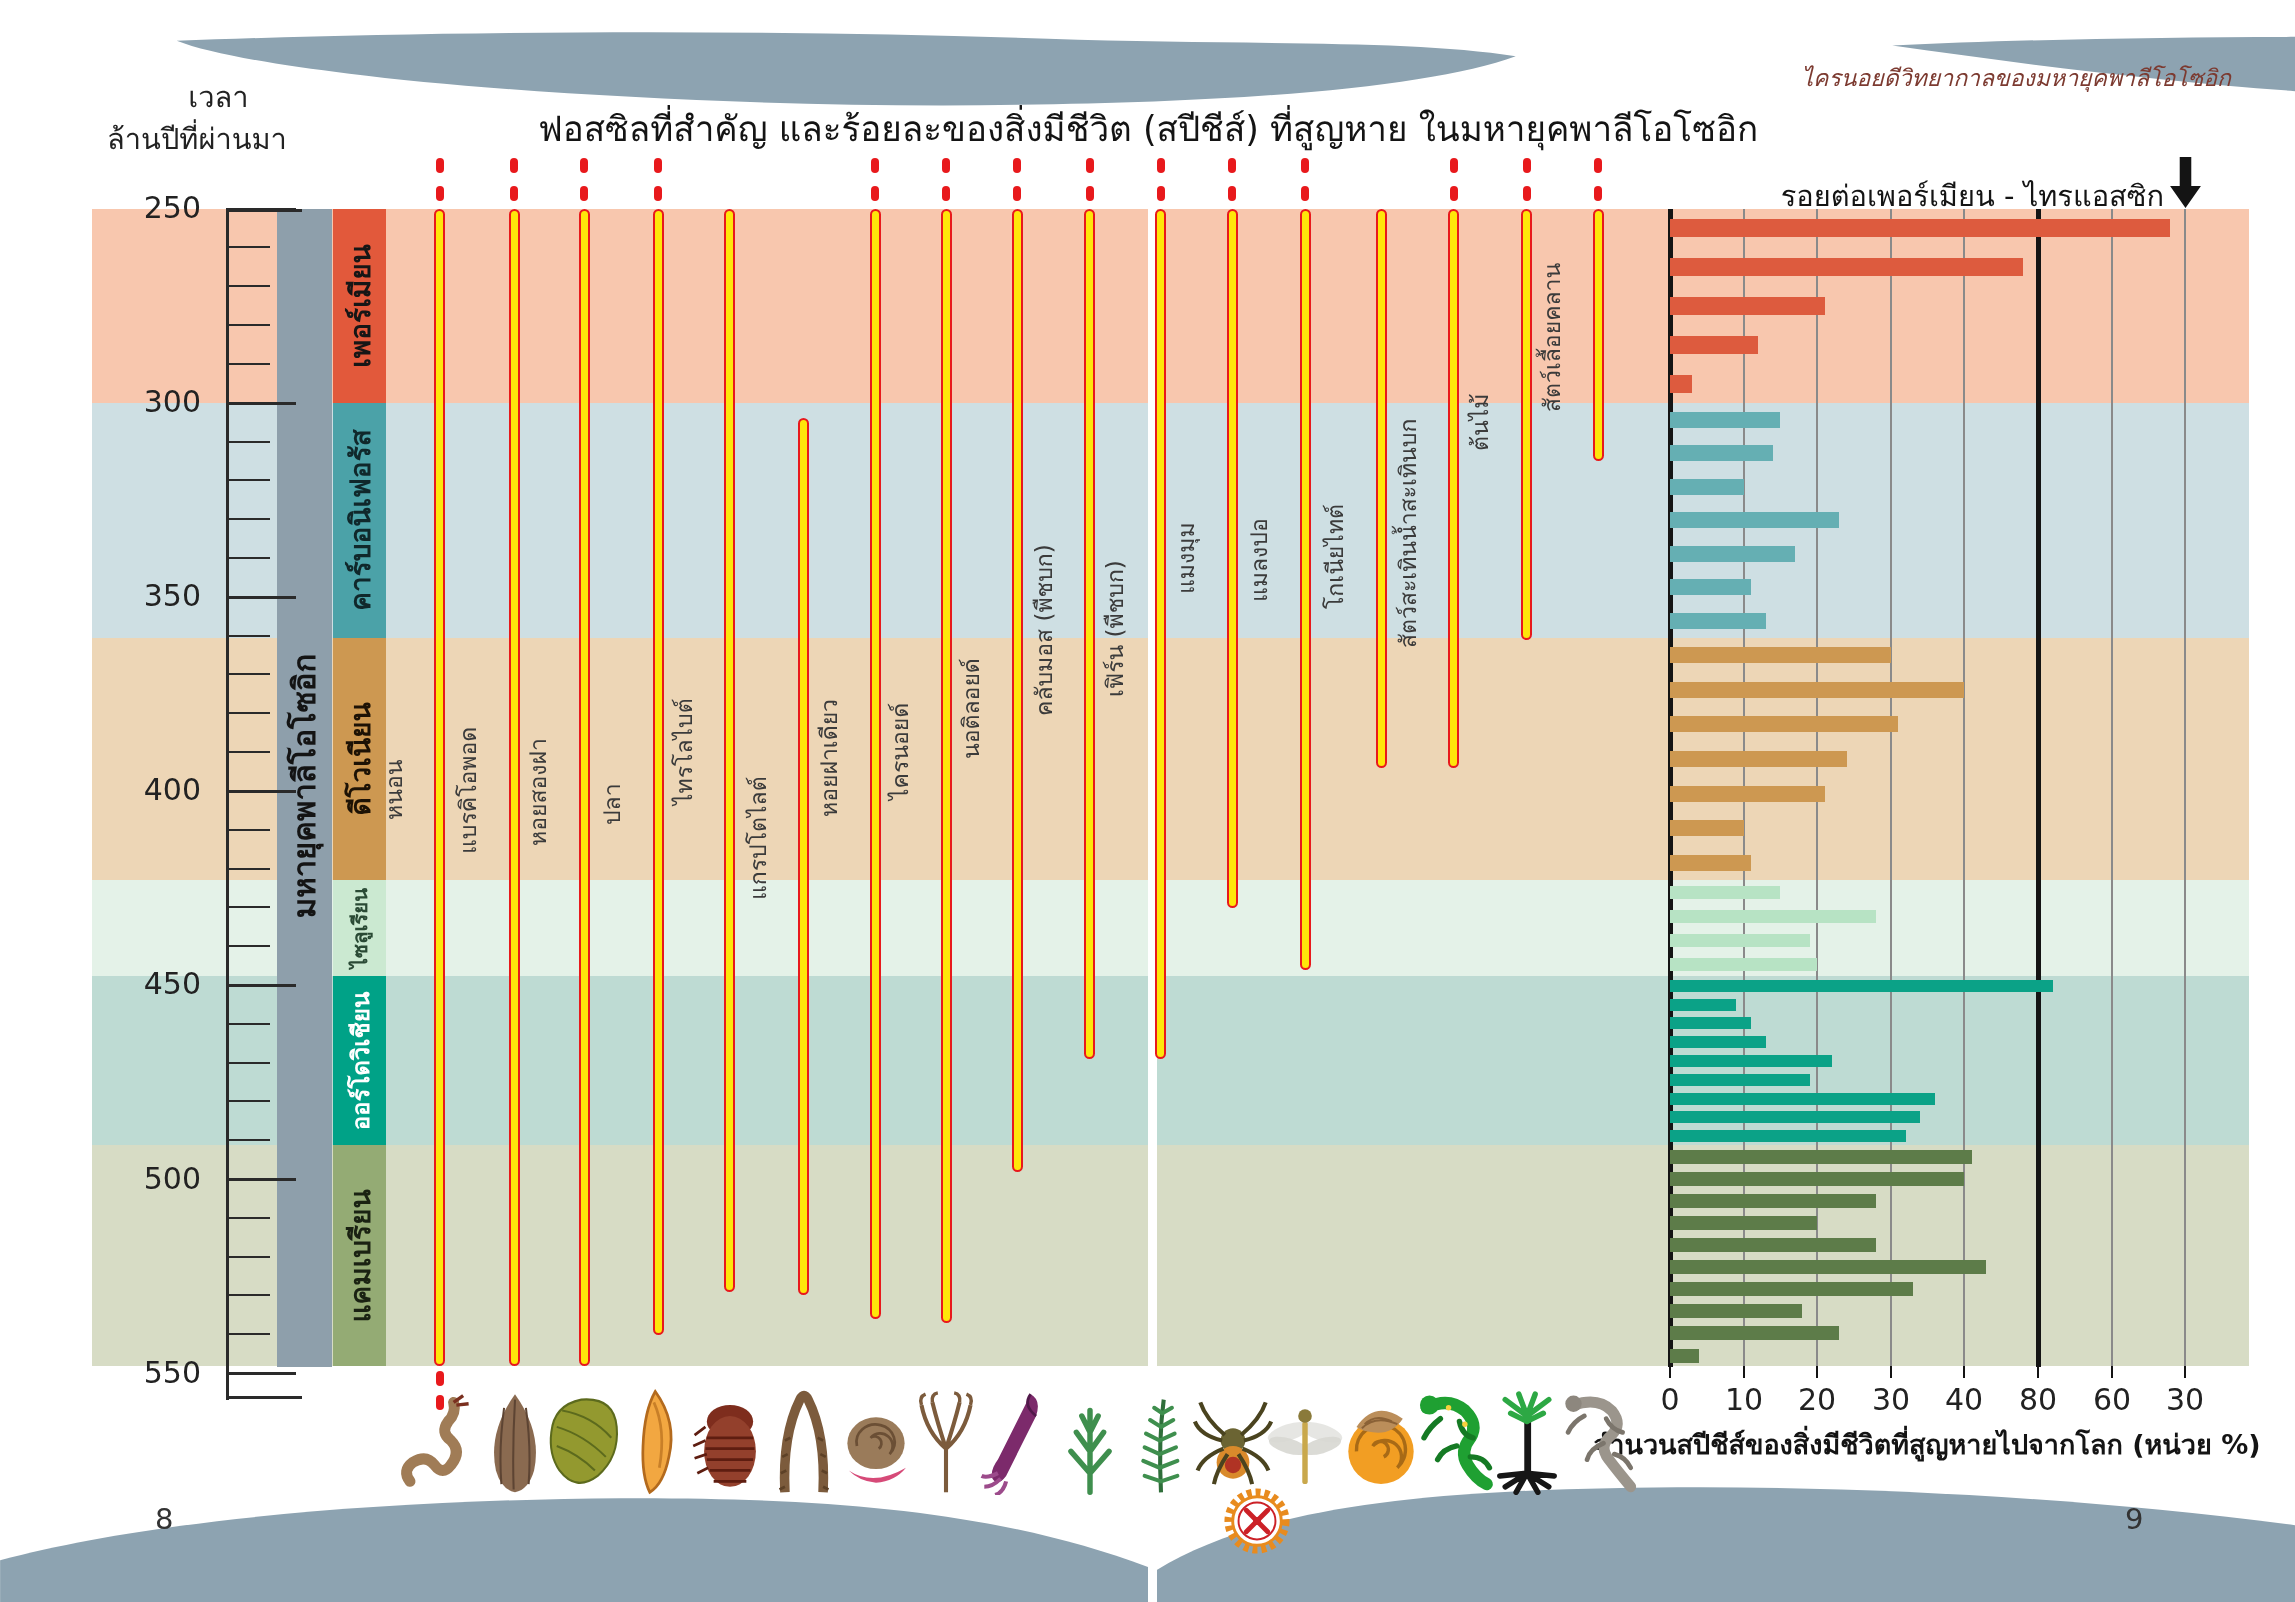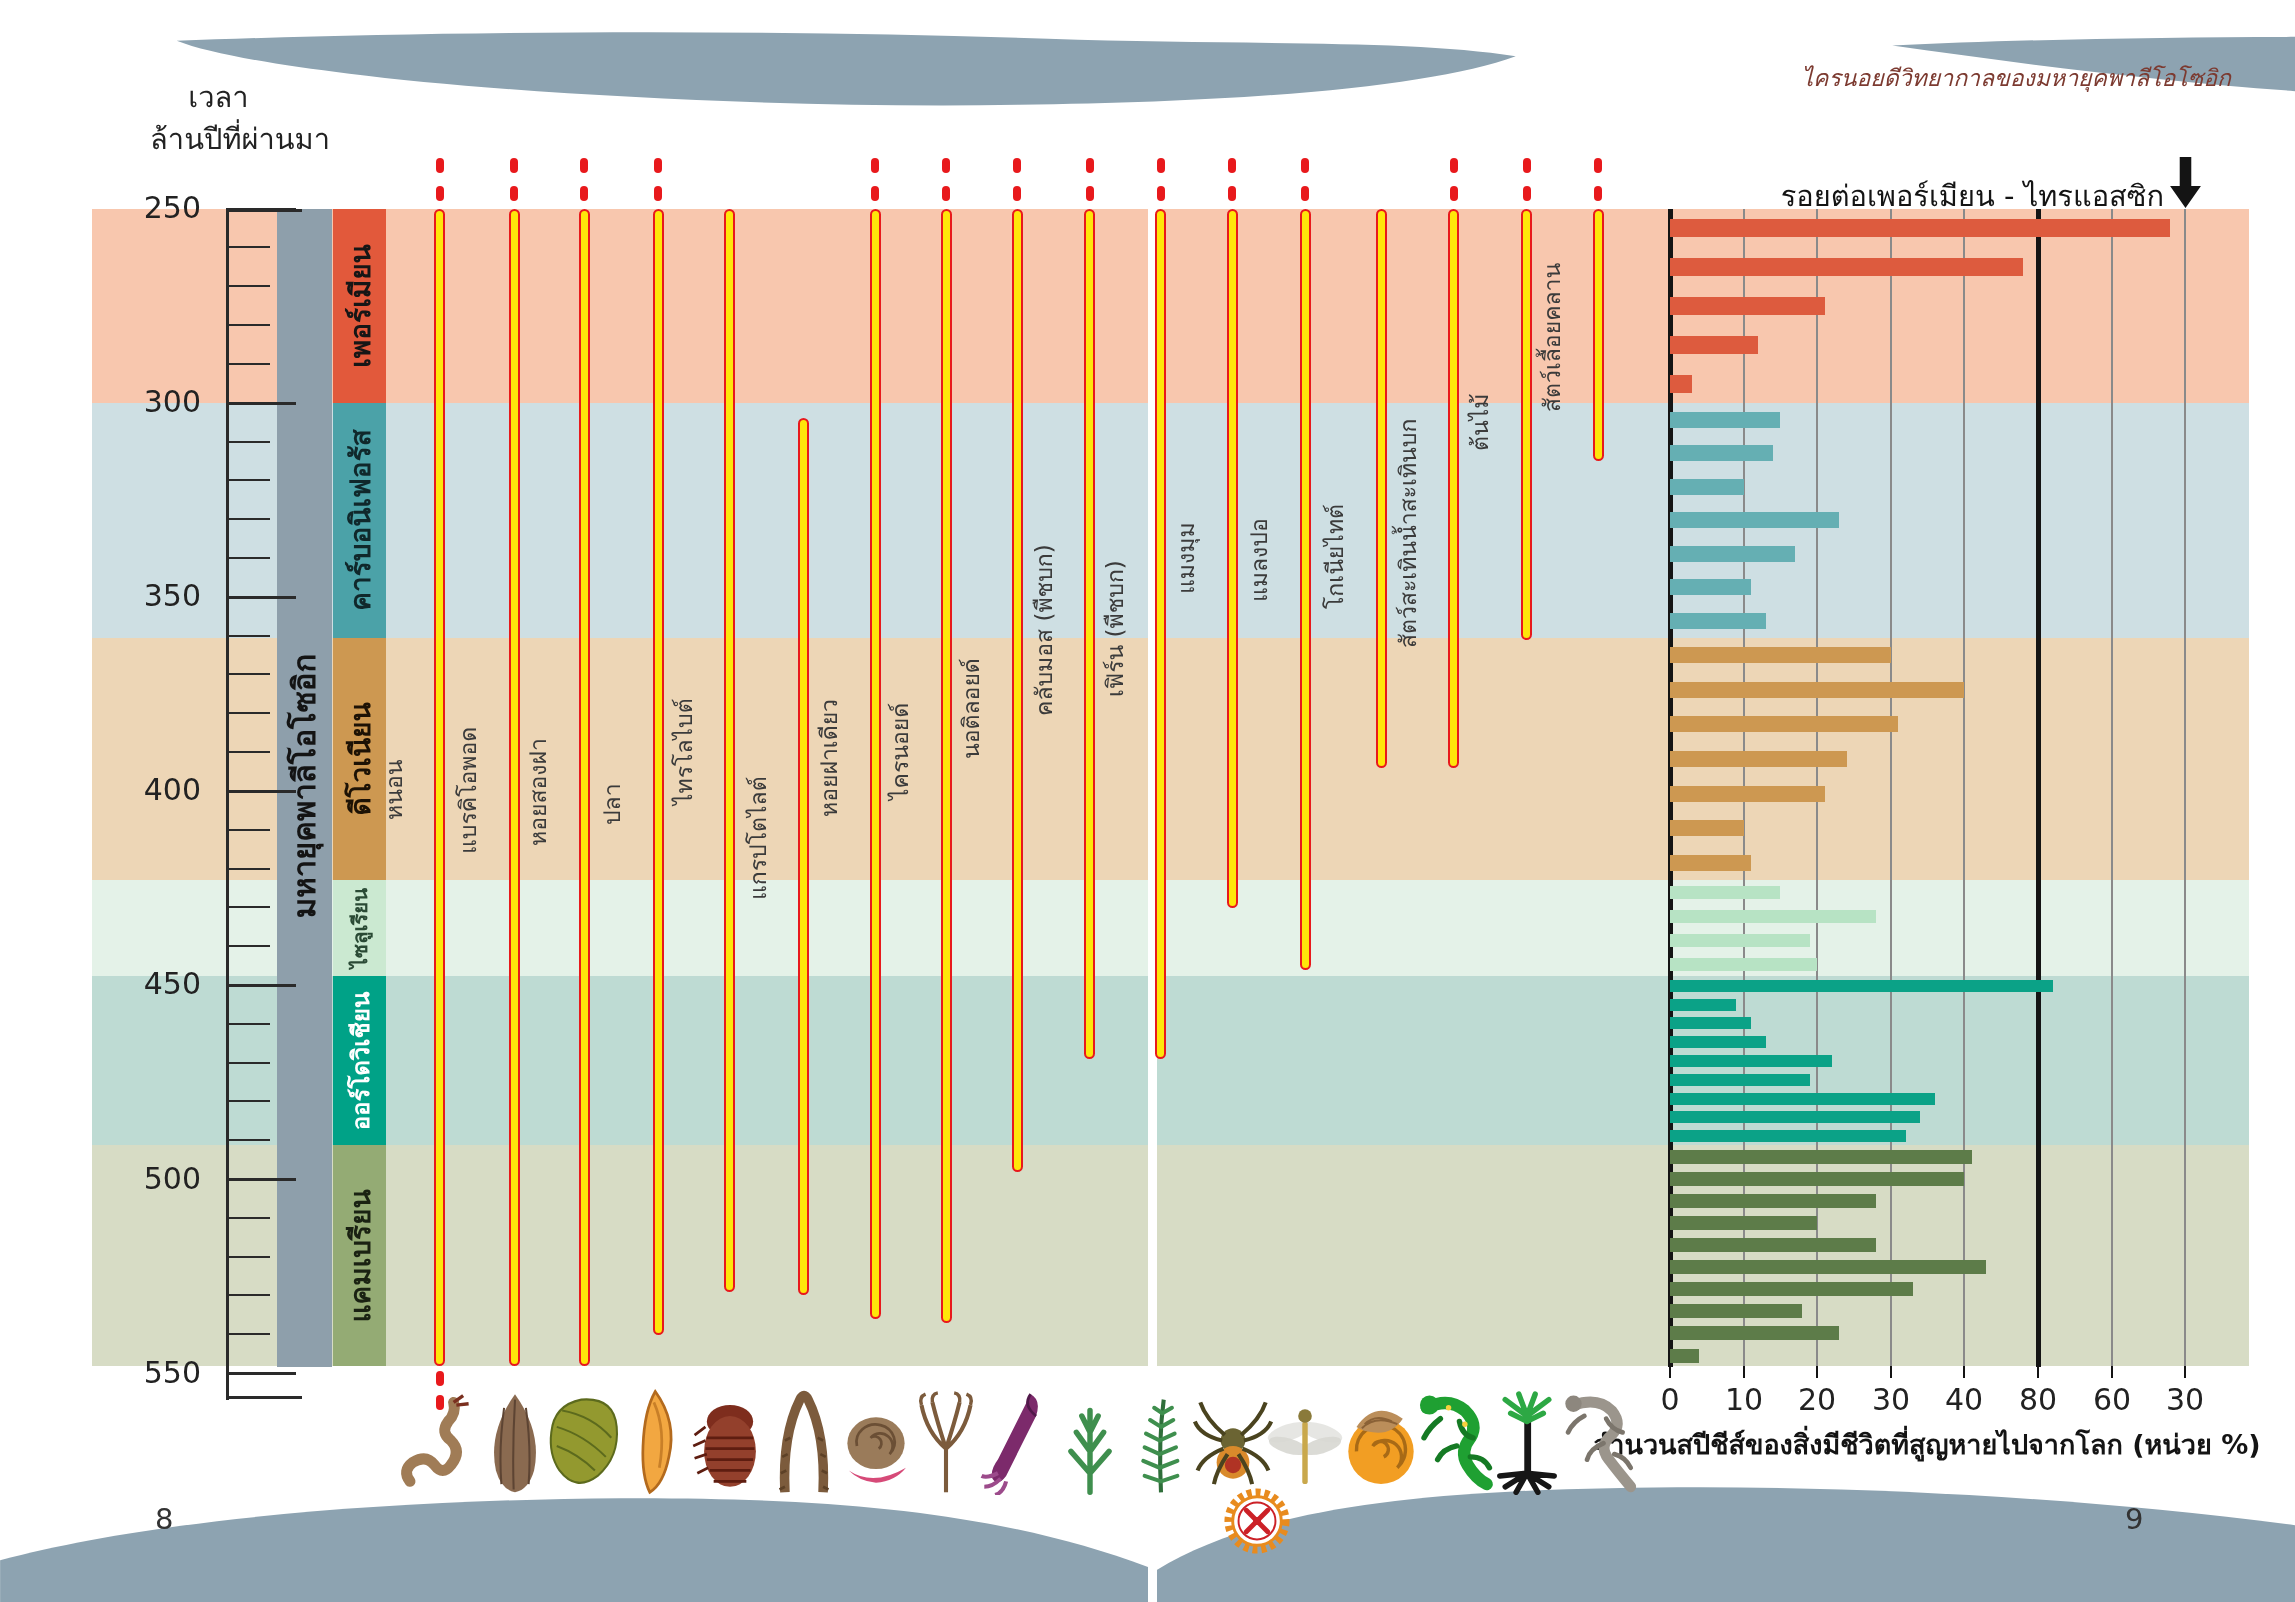--- a/index.html
+++ b/index.html
@@ -15,23 +15,24 @@
 <div id="canvas">
 
   <svg class="abs" width="2296" height="1602" style="left:0;top:0;" viewBox="0 0 2366 1651">
     <path d="M182,42 C420,33 760,29 1080,40 C1280,47 1450,40 1562,58 C1480,88 1300,105 1050,108 C800,112 520,96 360,76 C280,66 215,55 182,42 Z" fill="#8da3b1"></path>
     <path d="M1950,47 C2090,67 2230,84 2366,94 L2366,38 C2230,38 2070,41 1950,47 Z" fill="#8da3b1"></path>
     <path d="M0,1608 C150,1568 380,1546 640,1544 C880,1543 1040,1562 1183,1615 L1183,1651 L0,1651 Z" fill="#8da3b1"></path>
     <path d="M1192,1651 L1192,1618 C1270,1570 1390,1545 1560,1537 C1800,1526 2090,1536 2366,1572 L2366,1651 Z" fill="#8da3b1"></path>
   </svg>
 
   <div class="abs credit" style="left:1688px;top:60px;width:543px;text-align:right;color:#7c3a30;">ไครนอยดีวิทยากาลของมหายุคพาลีโอโซอิก</div>
+  <div class="abs" style="left:0;top:101px;width:2296px;text-align:center;font-size:35px;color:#141414;">ฟอสซิลที่สำคัญ และร้อยละของสิ่งมีชีวิต (สปีชีส์) ที่สูญหาย  ในมหายุคพาลีโอโซอิก</div>
 
   <div class="abs" style="left:136px;top:74px;width:165px;text-align:center;font-size:29px;color:#222;">เวลา</div>
-  <div class="abs" style="left:107px;top:116px;width:223px;text-align:right;font-size:29px;color:#222;">ล้านปีที่ผ่านมา</div>
+  <div class="abs" style="left:107px;top:116px;width:223px;text-align:left;font-size:29px;color:#222;">ล้านปีที่ผ่านมา</div>
 
   <div class="abs" style="left:1582px;top:173px;width:582px;text-align:right;font-size:29px;color:#141414;">รอยต่อเพอร์เมียน - ไทรแอสซิก</div>
   <div class="abs" style="left:1842px;top:935px;font-size:28px;color:#141414;">รอยต่อออร์โดวิเชียน-ไซลูเรียน</div>
 
   <div class="abs" style="left:1442px;top:1423px;width:970px;text-align:center;font-size:27px;font-weight:bold;color:#141414;">จำนวนสปีชีส์ของสิ่งมีชีวิตที่สูญหายไปจากโลก (หน่วย %)</div>
 
   <div class="abs" style="left:155px;top:1502px;font-size:29px;color:#333;">8</div>
   <div class="abs" style="left:2125px;top:1502px;font-size:29px;color:#333;">9</div>
 
   <svg class="abs" width="35" height="52" style="left:2168px;top:157px;" viewBox="0 0 36 54">

